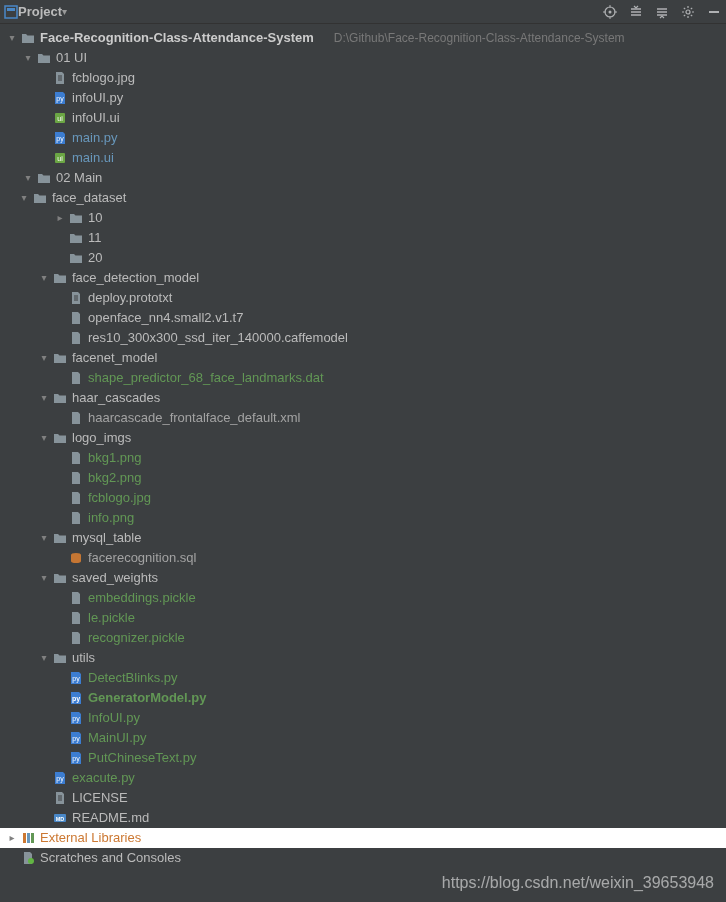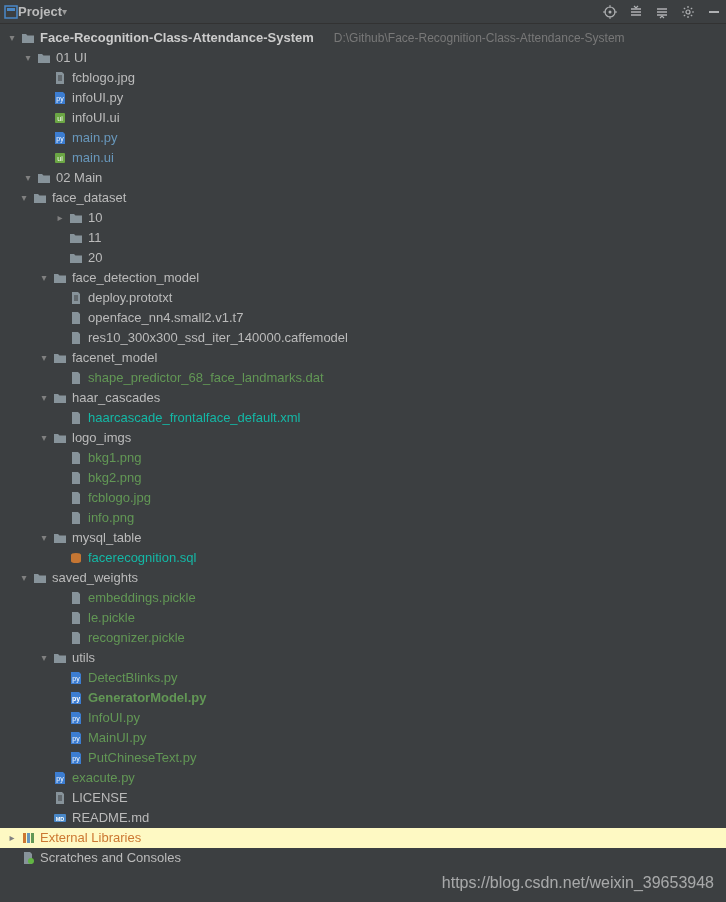--- a/index.html
+++ b/index.html
@@ -64,21 +64,21 @@
       line-height: 20px;
     }
     .tree-row {
       display: flex;
       align-items: center;
       height: 20px;
       white-space: nowrap;
       cursor: pointer;
     }
     .tree-row.selected {
-      background: #fef9c3;
+      background: #ffffff;
     }
     .chevron {
       width: 16px;
       text-align: center;
       font-size: 10px;
       color: #808080;
       display: inline-block;
       flex-shrink: 0;
     }
     .chevron.expanded::before {
@@ -104,21 +104,21 @@
       color: #bbbbbb;
     }
     .node-label.bold {
       font-weight: bold;
       color: #cccccc;
     }
     .node-label.vcs-green {
       color: #629755;
     }
     .node-label.vcs-red {
-      color: #14b8a6;
+      color: #a3a3a3;
     }
     .node-label.modified {
       color: #6897bb;
     }
     .node-label.lib {
       color: #cc7832;
     }
     .node-path {
       color: #787878;
       margin-left: 20px;
@@ -437,21 +437,21 @@
     <div class="tree-row" style="padding-left: 52px;">
       <span class="chevron none"></span>
       <span class="file-icon">
         <svg width="14" height="14" viewBox="0 0 14 14">
           <ellipse cx="7" cy="4" rx="5" ry="2" fill="#c57633"></ellipse>
           <path d="M2 4 L2 10 Q2 12 7 12 Q12 12 12 10 L12 4" fill="#c57633"></path>
         </svg>
       </span>
       <span class="node-label vcs-red">facerecognition.sql</span>
     </div>
-    <div class="tree-row" style="padding-left: 16px;">
+    <div class="tree-row" style="padding-left: 36px;">
       <span class="chevron expanded"></span>
       <span class="file-icon">
         <svg width="14" height="14" viewBox="0 0 14 14">
           <path d="M1 3 L5 3 L6.5 4.5 L13 4.5 L13 12 L1 12 Z" fill="#87939a"></path>
         </svg>
       </span>
       <span class="node-label">saved_weights</span>
     </div>
     <div class="tree-row" style="padding-left: 52px;">
       <span class="chevron none"></span>

